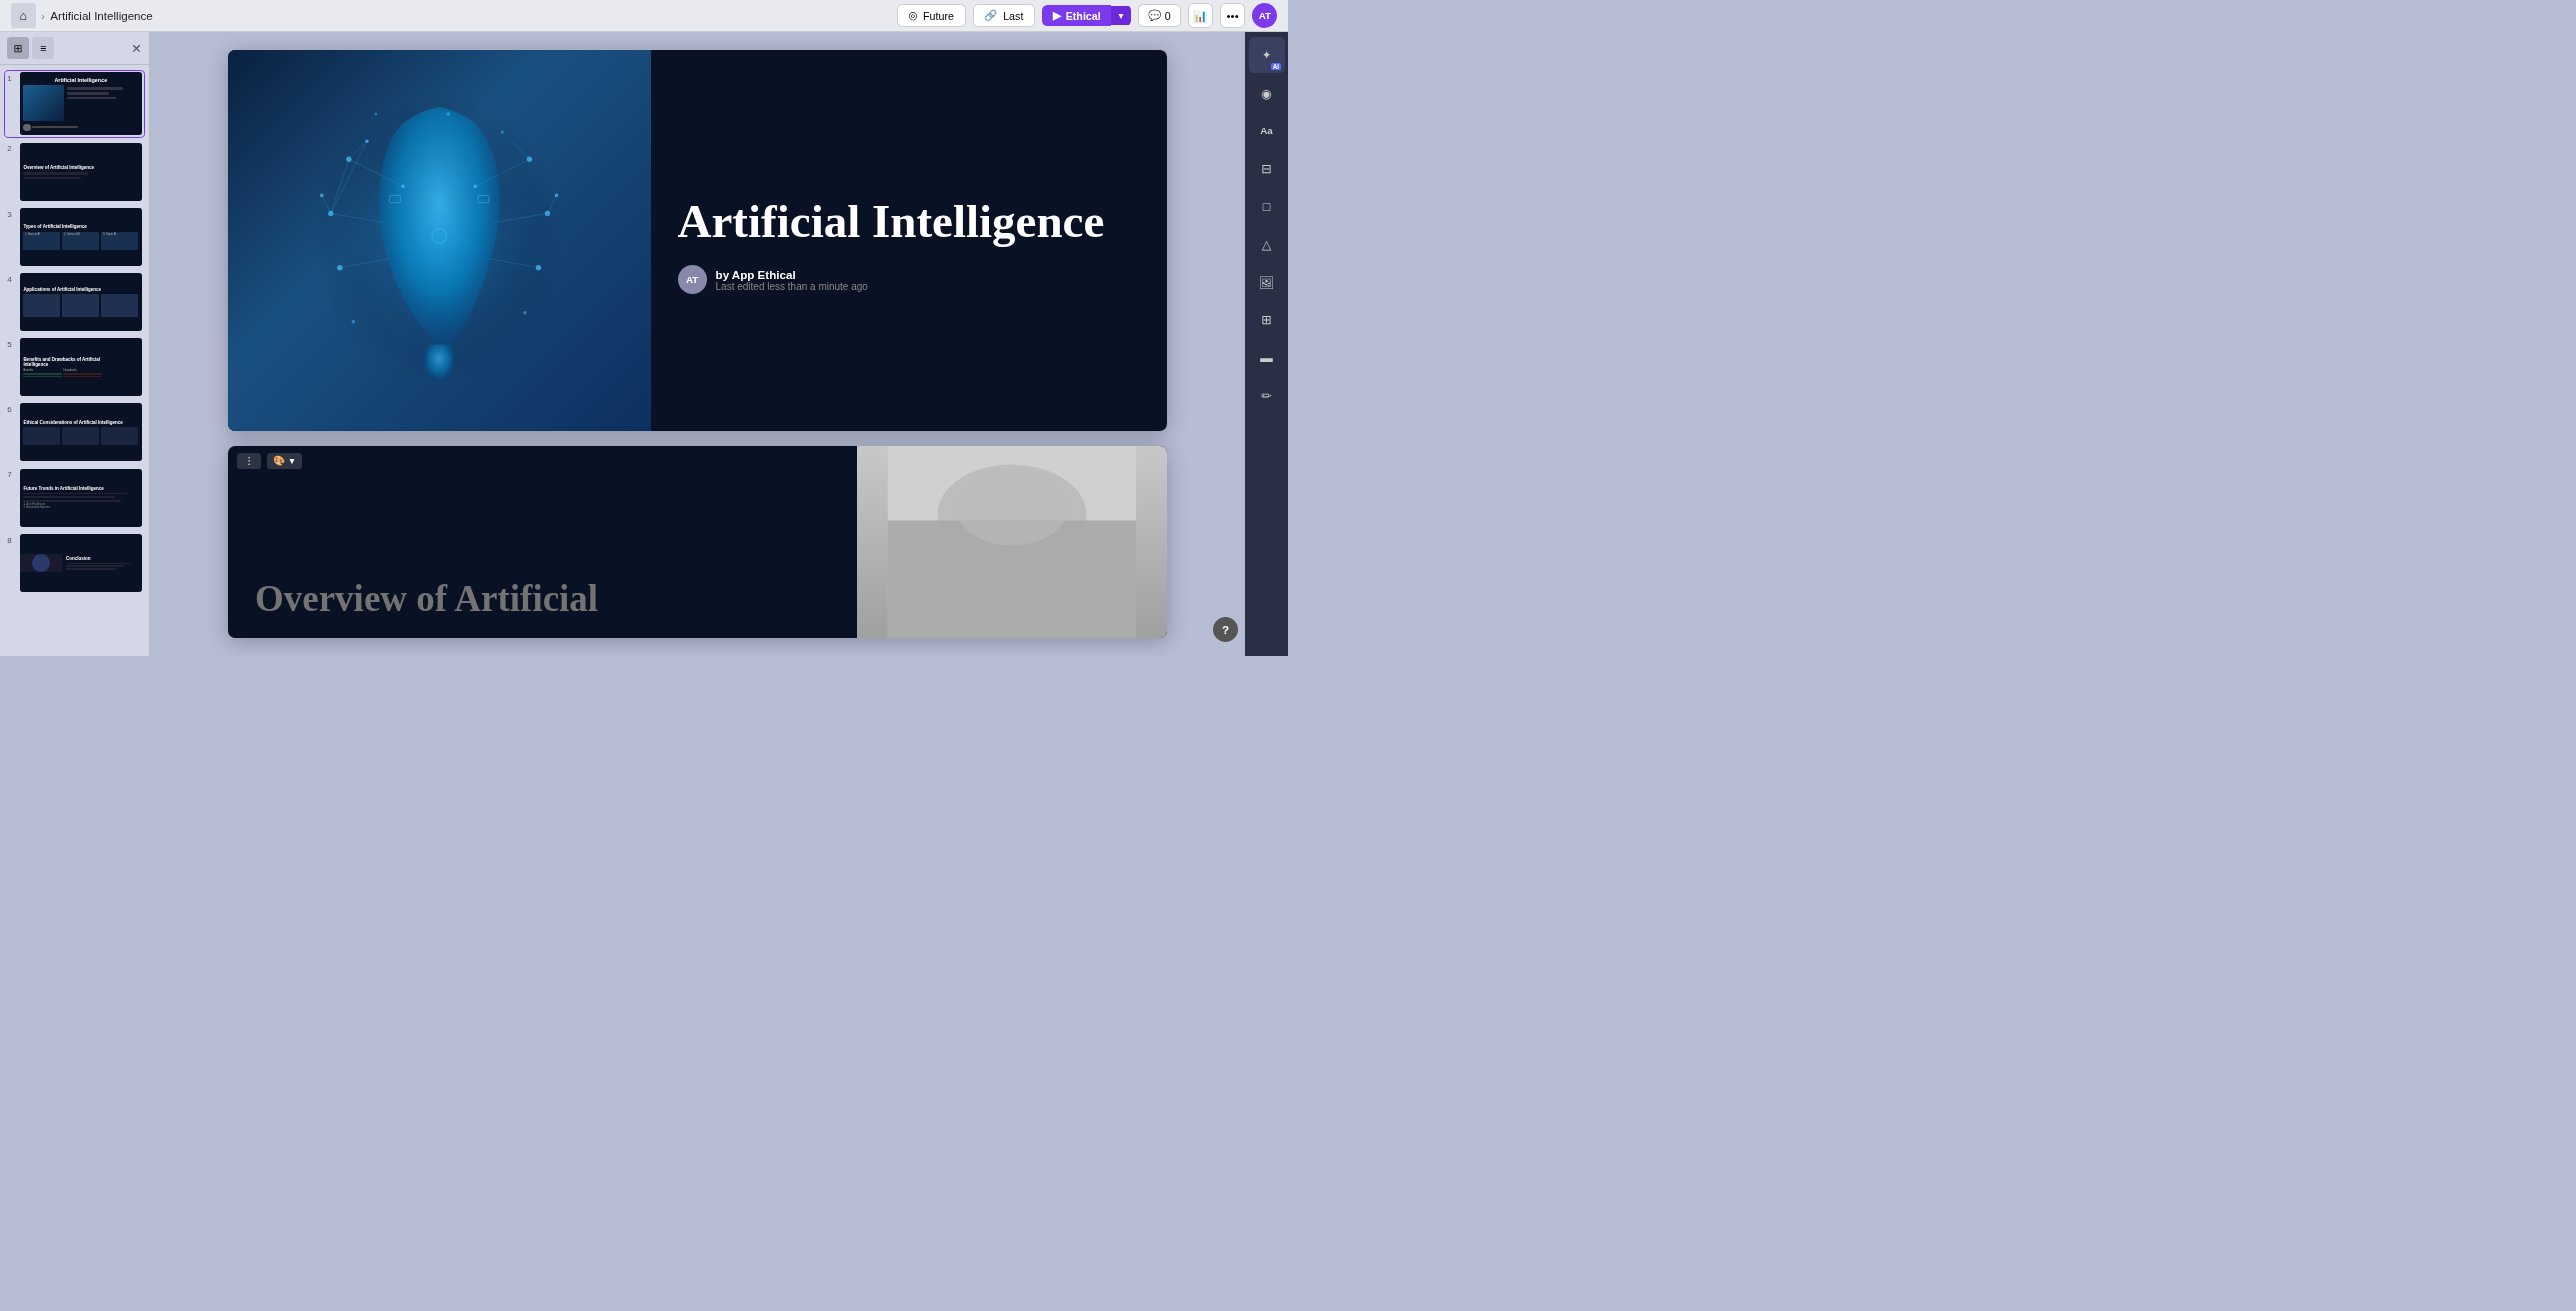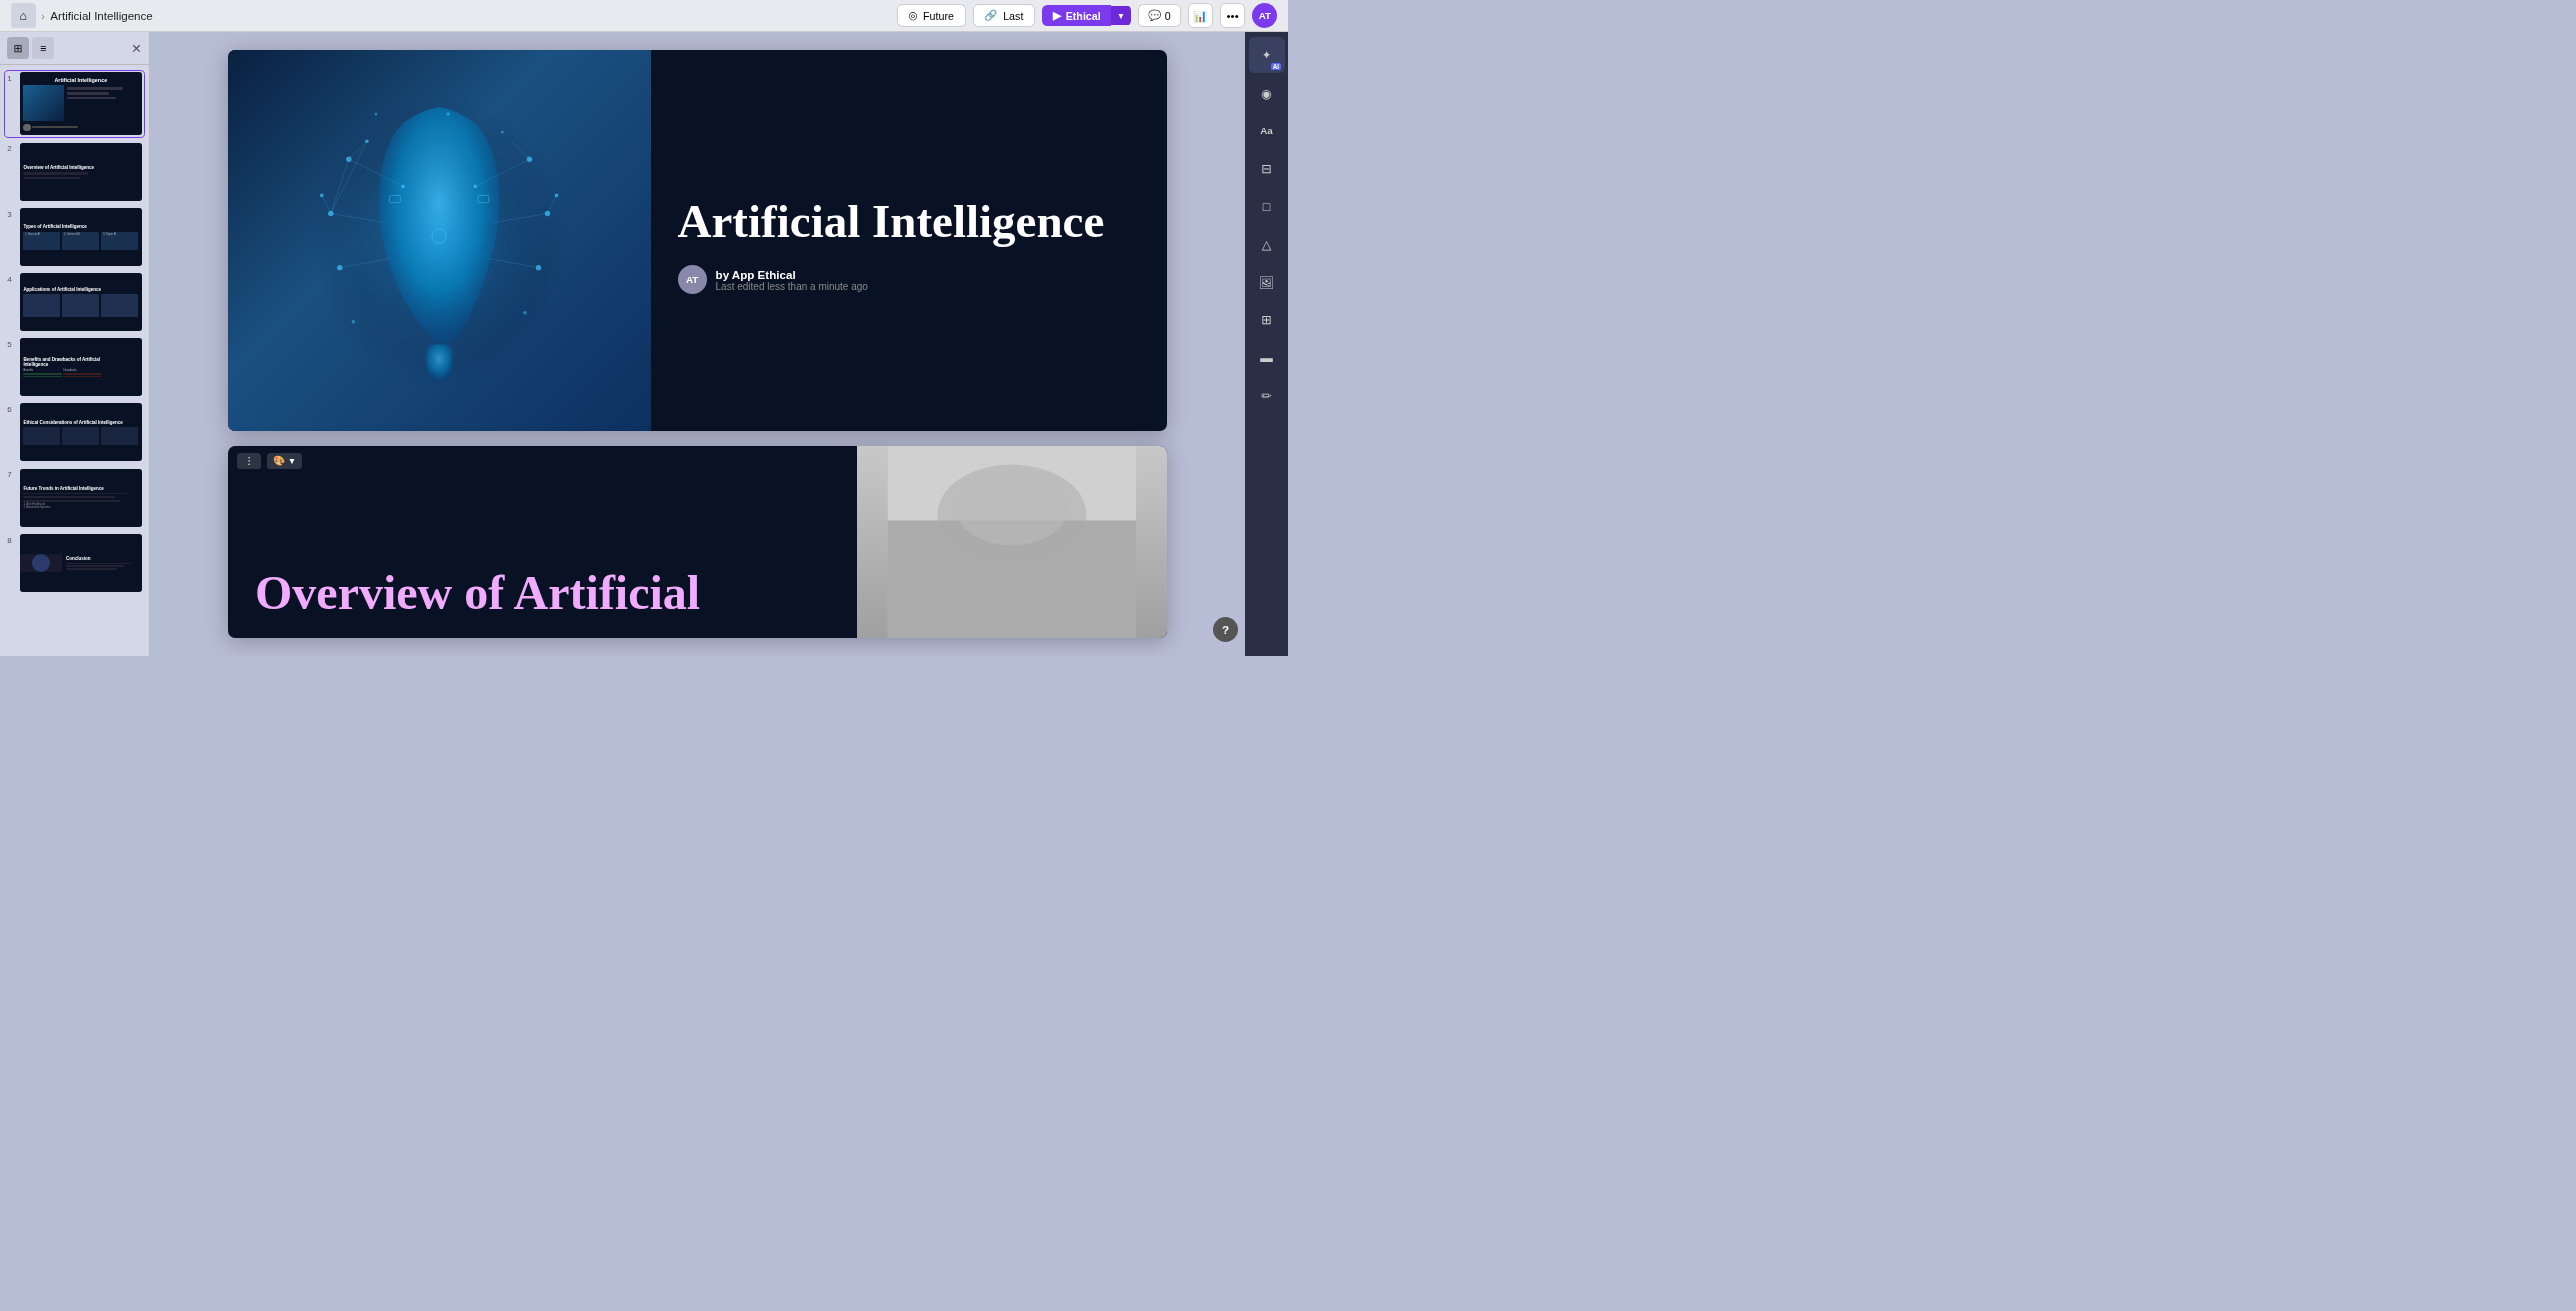--- a/index.html
+++ b/index.html
@@ -303,22 +303,22 @@
       background: rgba(255,255,255,0.15);
       border: none;
       border-radius: 3.6px;
       padding: 2.7px 7.2px;
       font-size: 9.8px;
       color: white;
       cursor: pointer;
       display: flex; align-items: center; gap: 3.6px;
     }
     .slide-2-title {
-      color: #f0abfc;
-      font-size: 48px;
+      color: #737373;
+      font-size: 37px;
       font-weight: 700;
       font-family: Georgia, serif;
     }
 
     
     .right-sidebar {
       width: 43px;
       background: #2a2f45;
       display: flex;
       flex-direction: column;

